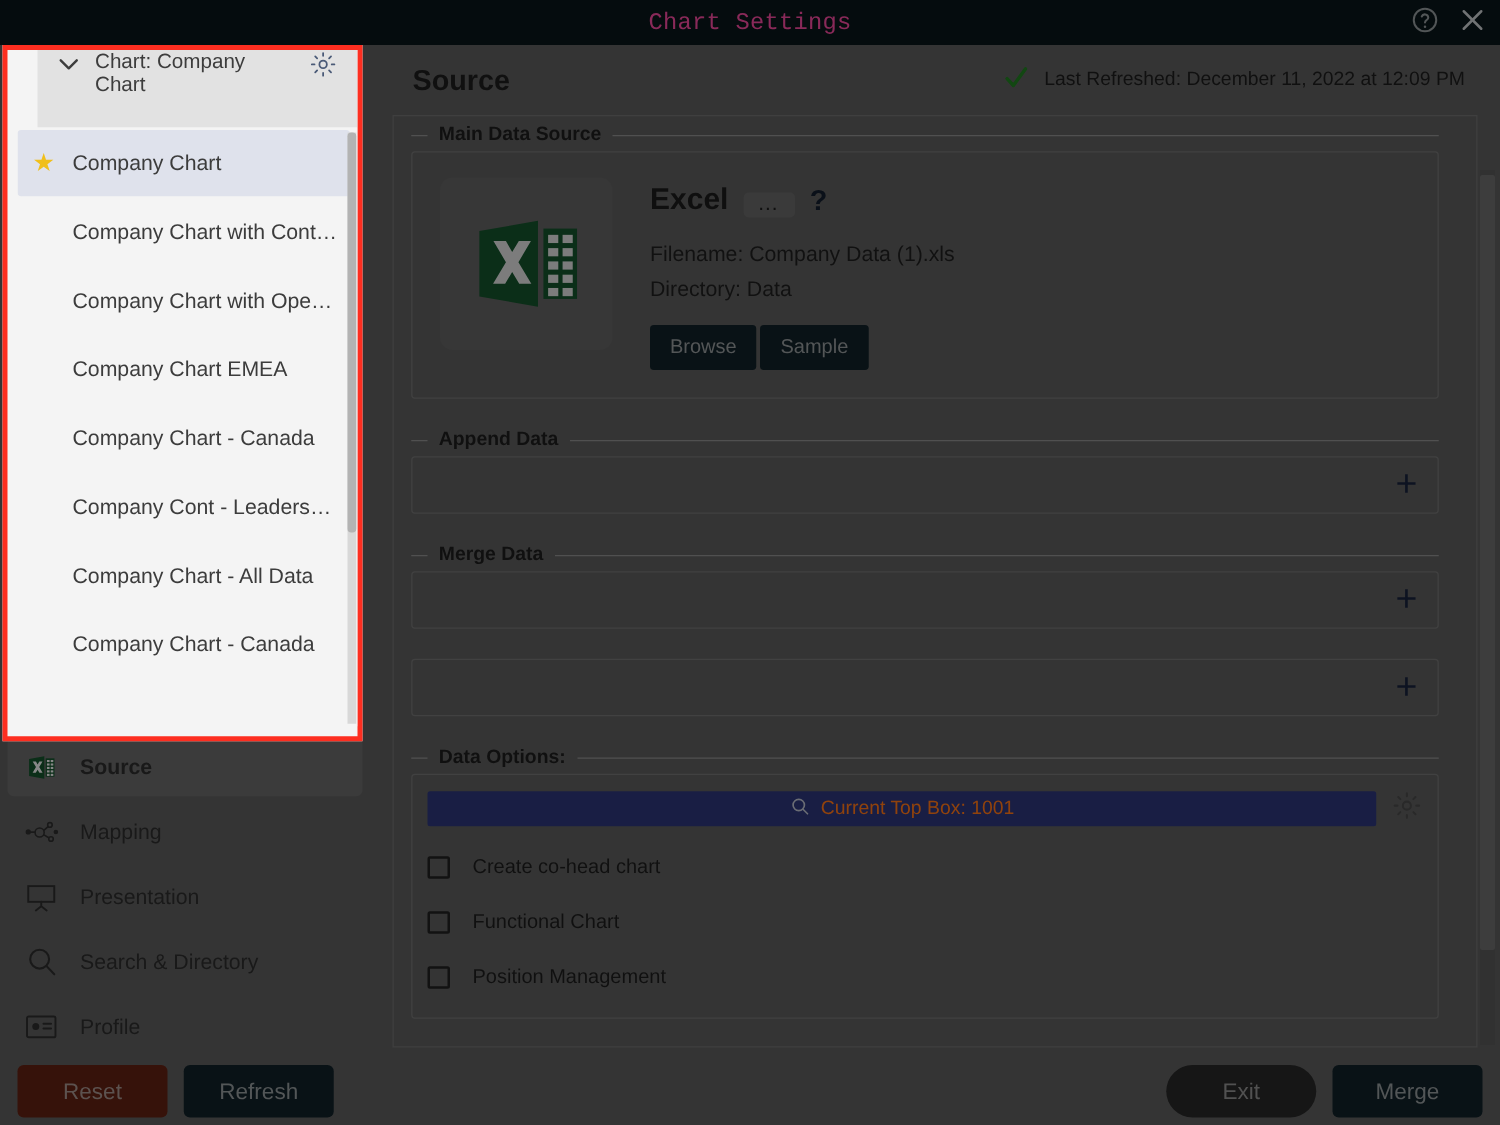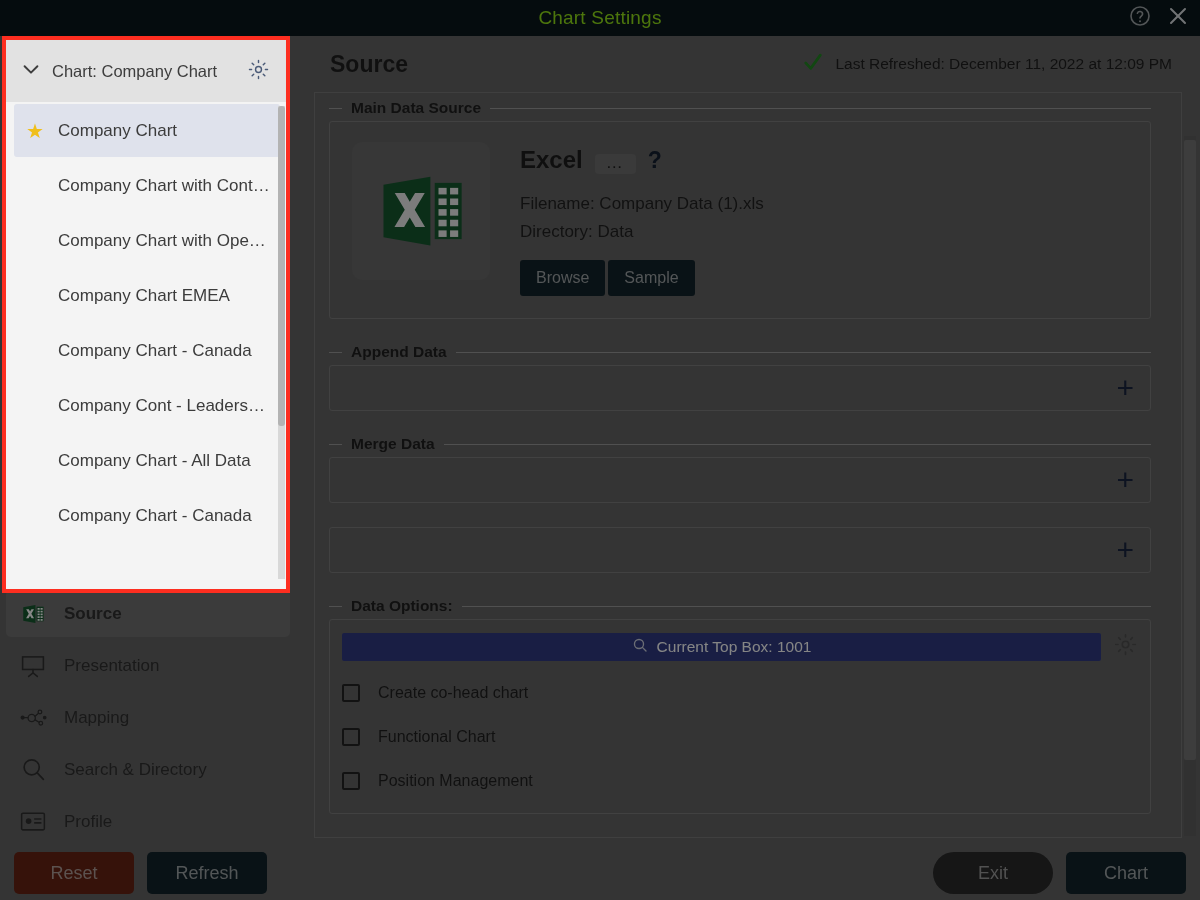--- a/index.html
+++ b/index.html
@@ -12,21 +12,21 @@
 
   #app { position: relative; width: 1200px; height: 900px; background: #5b5b5b; }
 
   
   .titlebar {
     position: absolute; left: 0; top: 0; width: 1200px; height: 36px;
     background: #0a1519;
     display: flex; align-items: center; justify-content: center;
   }
   .titlebar .title {
-    font-size: 19px; color: #84cc16; letter-spacing: .2px;
+    font-size: 19px; color: #ec4899; letter-spacing: .2px; font-family: Liberation Mono, monospace;
   }
   .titlebar .win-btns {
     position: absolute; right: 10px; top: 0; height: 36px;
     display: flex; align-items: center; gap: 14px;
   }
   .icon-help, .icon-close { cursor: pointer; display: block; }
 
   
   .dim { position: absolute; inset: 0; background: rgba(0,0,0,0.42); pointer-events: none; }
 
@@ -95,21 +95,21 @@
   }
 
   .plusbox { height: 44px; display: flex; align-items: center; justify-content: flex-end; padding-right: 16px; }
   .plus { font-size: 30px; line-height: 1; color: #17213a; font-weight: 500; }
 
   .opt-body { padding: 12px 12px 10px 12px; }
   .topbox-row { display: flex; align-items: center; gap: 12px; margin-bottom: 10px; }
   .topbox {
     flex: 1; height: 28px; background: #2b3576; border-radius: 2px;
     display: flex; align-items: center; justify-content: center; gap: 9px;
-    color: #e5e5e5; font-size: 15.5px;
+    color: #f97316; font-size: 15.5px;
   }
   .chk-row { display: flex; align-items: center; gap: 18px; height: 44px; }
   .chk { width: 18px; height: 18px; border: 2px solid #1f1f1f; border-radius: 2px; flex: 0 0 18px; }
   .chk-label { font-size: 16px; color: #1d1d1d; }
 
   
   .vbar-track { position: absolute; background: #555555; }
   .vbar-thumb { position: absolute; background: #6a6a6a; border-radius: 2px; }
 
   
@@ -126,21 +126,21 @@
   .btn-exit   { background: #262626; color: #8c8c8c; margin-left: auto; margin-right: 13px; border-radius: 21px; }
   .btn-save   { background: #112027; color: #8e9496; }
 
   
   .highlight {
     position: absolute; left: 2px; top: 36px; width: 288px; height: 557px;
     border: 4px solid #fd2e20; background: #f4f4f4; z-index: 30; overflow: hidden;
   }
   .hl-head {
     height: 62px; background: #e2e2e2;
-    display: flex; align-items: center; padding: 0 16px 0 14px; gap: 10px;
+    display: flex; padding: 0 16px 0 14px; gap: 10px; margin-left: 24px;
   }
   .hl-head .label { font-size: 16.5px; color: #3d3d3d; }
   .hl-gear { margin-left: auto; }
   .hl-list { position: absolute; left: 8px; top: 62px; width: 272px; bottom: 8px; background: #f4f4f4; overflow: hidden; }
   .hl-row {
     display: flex; align-items: center; gap: 10px;
     height: 53px; padding: 0 10px 0 12px; margin: 2px 6px 2px 0; border-radius: 3px;
     font-size: 17px; color: #3c3c3c; white-space: nowrap; overflow: hidden;
   }
   .hl-row.sel { background: #dfe2ec; }
@@ -194,40 +194,40 @@
                 <rect x="25.3" y="22.2" width="2.6" height="2.1"></rect>
             </g>
             <path d="M7.6 10.2h3.2L12.4 13l1.7-2.8h3.1l-3.2 5.4 3.3 5.5h-3.1l-1.8-3-1.8 3H7.5l3.3-5.5z" fill="#e8e8e8"></path>
           </svg>
         </span>
         <span>Source</span>
       </div>
 
       <div class="rail-item">
         <span class="rail-ico">
-          <svg width="28" height="26" viewBox="0 0 32 30" fill="none" stroke="#2c2c2c" stroke-width="1.8">
-            <rect x="4" y="4.5" width="24" height="14.5"></rect>
-            <path d="M16 19v4M16 23l-5 4M16 23l5 4" stroke-linecap="round"></path>
-          </svg>
-        </span>
-        <span>Presentation</span>
-      </div>
-
-      <div class="rail-item">
-        <span class="rail-ico">
           <svg width="28" height="26" viewBox="0 0 32 30" fill="none" stroke="#2c2c2c" stroke-width="1.5">
             <circle cx="14.5" cy="15" r="4.2"></circle>
             <circle cx="24" cy="8" r="2.1"></circle>
             <circle cx="25" cy="21" r="2.1"></circle>
             <circle cx="4" cy="14.5" r="1.7" fill="#2c2c2c"></circle>
             <circle cx="29.5" cy="14.5" r="1.4" fill="#2c2c2c"></circle>
             <path d="M6 14.6h4M18.4 13.1l3.6-3.3M18.5 17.2l4.4 2.7" stroke-linecap="round"></path>
           </svg>
         </span>
         <span>Mapping</span>
+      </div>
+
+      <div class="rail-item">
+        <span class="rail-ico">
+          <svg width="28" height="26" viewBox="0 0 32 30" fill="none" stroke="#2c2c2c" stroke-width="1.8">
+            <rect x="4" y="4.5" width="24" height="14.5"></rect>
+            <path d="M16 19v4M16 23l-5 4M16 23l5 4" stroke-linecap="round"></path>
+          </svg>
+        </span>
+        <span>Presentation</span>
       </div>
 
       <div class="rail-item">
         <span class="rail-ico">
           <svg width="27" height="27" viewBox="0 0 30 30" fill="none" stroke="#2c2c2c" stroke-width="1.9">
             <circle cx="13" cy="12.6" r="8.4"></circle>
               <line x1="19.4" y1="19" x2="26" y2="26" stroke-linecap="round"></line>
           </svg>
         </span>
         <span>Search &amp; Directory</span>
@@ -386,21 +386,21 @@
     </div>
 
     <div class="vbar-track" style="right:4px; top:100px; width:12px; height:700px;"></div>
     <div class="vbar-thumb" style="right:4px; top:104px; width:12px; height:620px;"></div>
   </div>
 
   <div class="actionbar">
     <button class="btn-big btn-reset">Reset</button>
     <button class="btn-big btn-refresh">Refresh</button>
     <button class="btn-big btn-exit">Exit</button>
-    <button class="btn-big btn-save">Chart</button>
+    <button class="btn-big btn-save">Merge</button>
   </div>
 
   <div class="dim"></div>
 
   <div class="highlight">
 
     <div class="hl-head">
       <span>
         <svg width="22" height="22" viewBox="0 0 24 24" fill="none" stroke="#3d3d3d" stroke-width="2.1" stroke-linecap="round" stroke-linejoin="round">
           <polyline points="5,9 12,16 19,9"></polyline>

